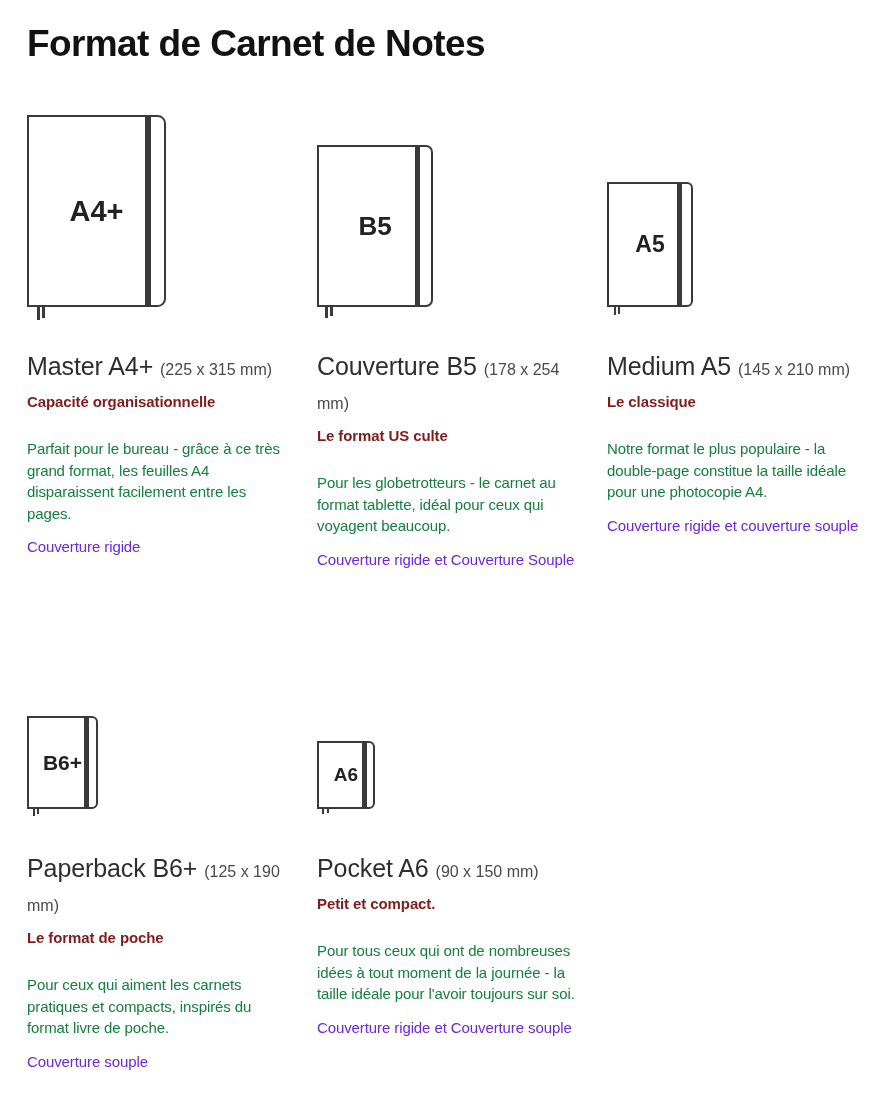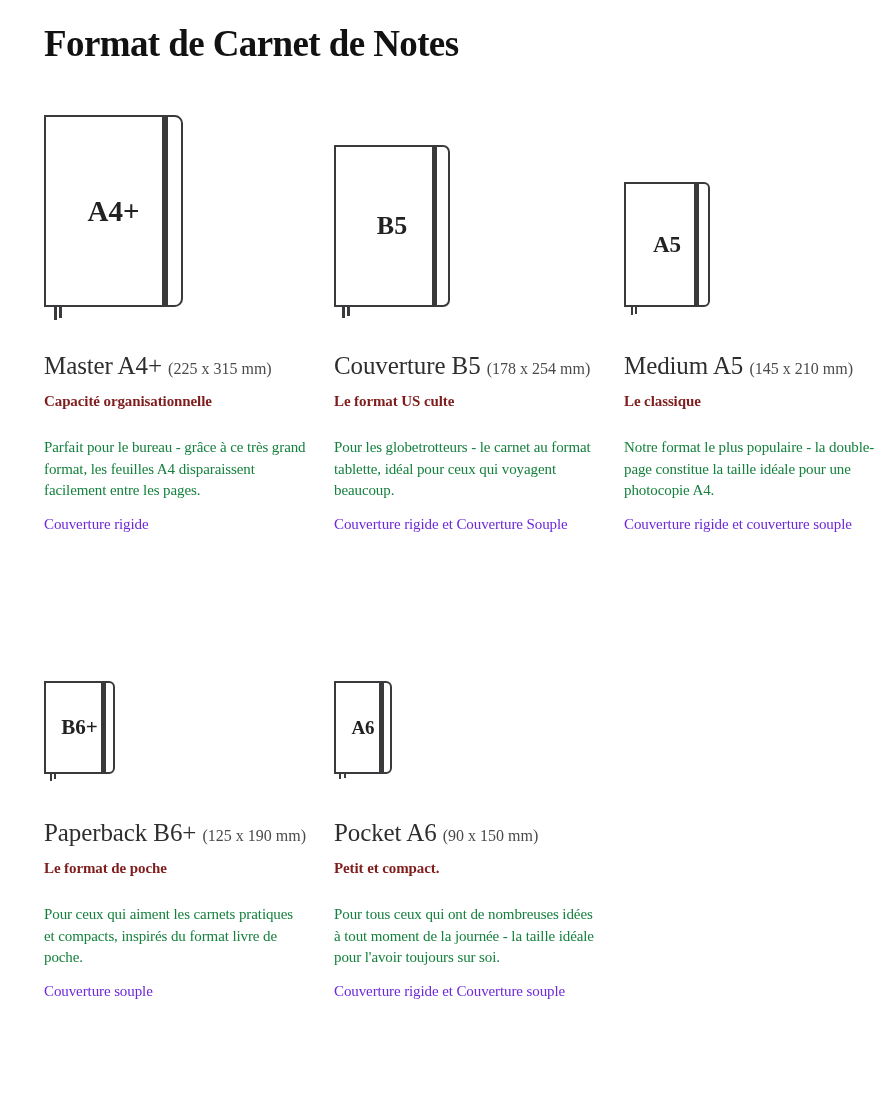--- a/index.html
+++ b/index.html
@@ -1,21 +1,21 @@
 <!DOCTYPE html>
 <html><head>
 <meta charset="utf-8">
 <style>
   html,body{margin:0;padding:0;background:#ffffff;}
   body{
     width:890px;min-height:1114px;
     font-family:"Liberation Sans","DejaVu Sans",sans-serif;
     color:#4a4a4a;letter-spacing:-0.1px;
   }
-  .page{padding:22px 20px 40px 44px;font-family:Liberation Serif, serif;}
+  .page{padding:22px 20px 40px 27px;}
   h1.page-title{
     margin:0;font-size:37px;line-height:44px;font-weight:700;
     color:#121212;letter-spacing:-0.6px;
   }
   .grid{
     margin-top:49px;display:grid;
     grid-template-columns:repeat(3,263px);
     column-gap:27px;row-gap:131px;
   }
   .card{width:263px;}
@@ -97,21 +97,21 @@
         <div class="ribbon r2" style="left: 8.405px; width: 2px; height: 7.344px;"></div>
       </div>
     </div>
     <h2 class="name"><span class="name-main">Paperback B6+</span> <span class="name-size">(125 x 190 mm)</span></h2>
     <h3 class="subtitle">Le format de poche</h3>
     <p class="desc">Pour ceux qui aiment les carnets pratiques et compacts, inspirés du format livre de poche.</p>
     <p class="cover">Couverture souple</p>
   </div>
       <div class="card">
     <div class="illus-area" style="height: 108px;">
-      <div class="notebook" style="width: 58px; height: 93px; border-radius: 0px 6px 6px 0px;">
+      <div class="notebook" style="width: 58px; height: 68px; border-radius: 0px 6px 6px 0px;">
         <span class="nb-label" style="font-size: 19px;">A6</span>
         <div class="band" style="width: 5px; right: 6.22px;"></div>
         <div class="ribbon r1" style="left: 3.19px; width: 2px; height: 7.44px;"></div>
         <div class="ribbon r2" style="left: 7.69px; width: 2px; height: 6.324px;"></div>
       </div>
     </div>
     <h2 class="name"><span class="name-main">Pocket A6</span> <span class="name-size">(90 x 150 mm)</span></h2>
     <h3 class="subtitle">Petit et compact.</h3>
     <p class="desc">Pour tous ceux qui ont de nombreuses idées à tout moment de la journée - la taille idéale pour l'avoir toujours sur soi.</p>
     <p class="cover">Couverture rigide et Couverture souple</p>

